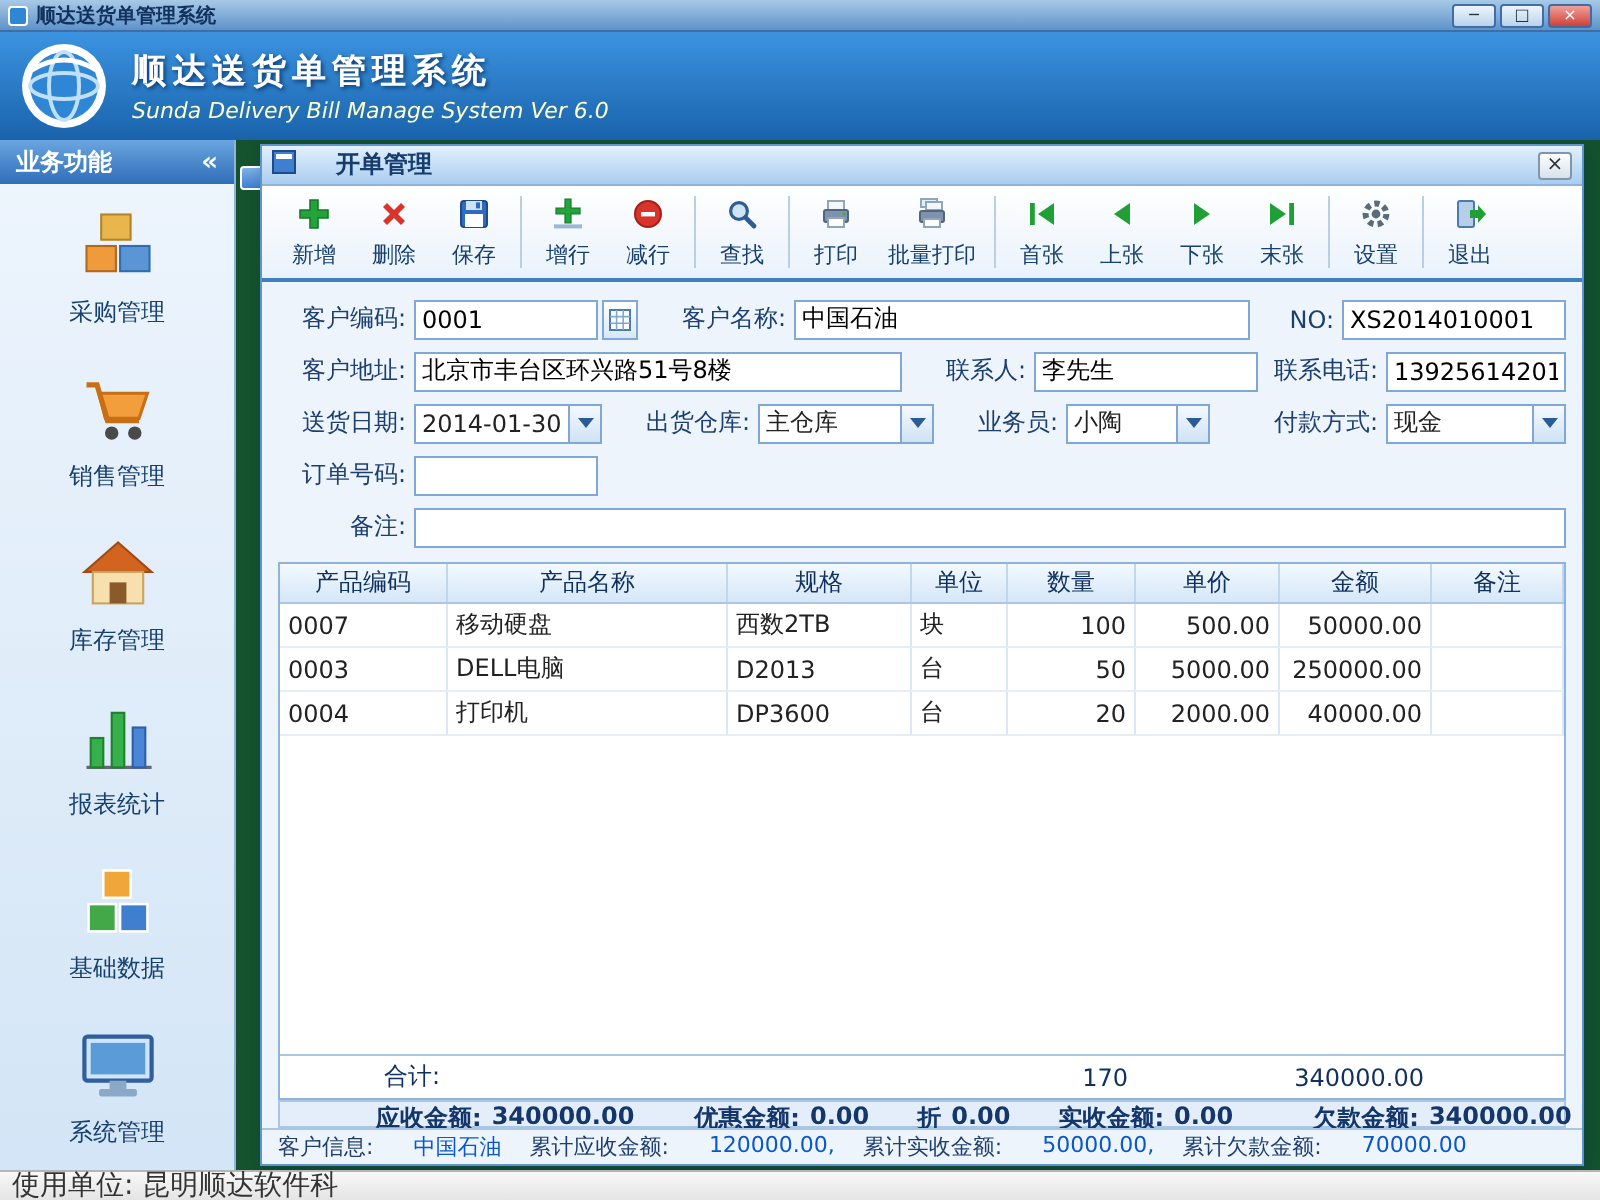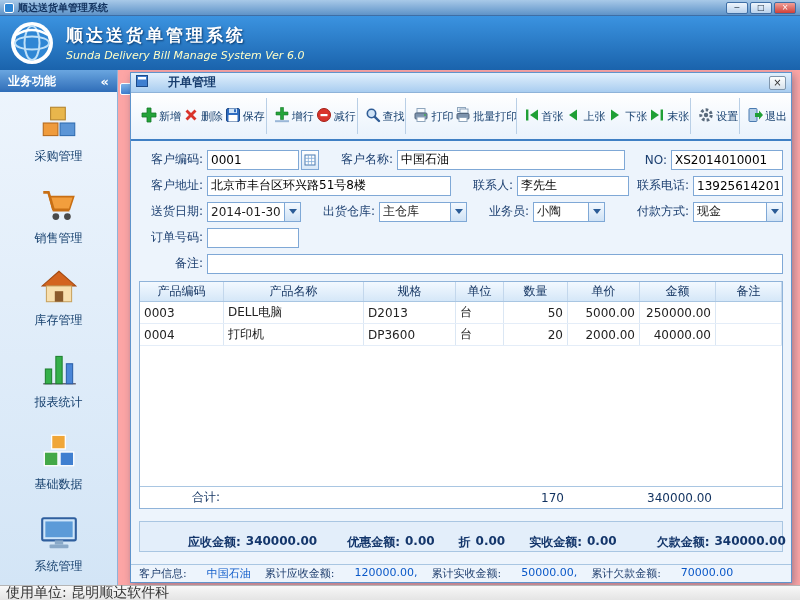--- a/index.html
+++ b/index.html
@@ -16,41 +16,41 @@
   .winbtn.close{background:linear-gradient(#f0a098,#cf4038);color:#fff}
 
   
   .app-header{height:54px;background:linear-gradient(180deg,#3b93e0,#1a63ac);display:flex;align-items:center;padding:0 10px;gap:12px}
   .logo{width:44px;height:44px;flex:none}
   .titles{display:flex;flex-direction:column;gap:2px}
   .app-title{color:#fff;font-size:17px;font-weight:bold;letter-spacing:3px;text-shadow:1px 1px 2px #0a3a6e}
   .app-subtitle{color:#ffffc8;font-size:11px;font-style:italic}
 
   
-  .main{flex:1;display:flex;background:#fca5a5;position:relative;overflow:hidden}
+  .main{flex:1;display:flex;background:#14532d;position:relative;overflow:hidden}
 
   
   .sidebar{width:118px;background:linear-gradient(180deg,#eef5fd,#d3e5f6);border-right:1px solid #8fb3d9;display:flex;flex-direction:column}
   .sidebar-header{height:22px;flex:none;background:linear-gradient(180deg,#6aa6e0,#2f6db8);color:#fff;font-weight:bold;font-size:12px;display:flex;align-items:center;padding:0 8px}
   .sidebar-collapse{margin-left:auto;cursor:pointer;font-size:13px;line-height:1}
   .sidebar-item{flex:1;display:flex;flex-direction:column;align-items:center;justify-content:center;gap:4px;cursor:pointer}
   .sb-icon{width:42px;height:42px}
   .sb-label{color:#16406e;font-size:12px}
 
   .mdi-mini-icon{position:absolute;left:2px;top:13px;width:12px;height:12px;background:linear-gradient(#7fb3e8,#3f7fd0);border:1px solid #fff;border-radius:2px}
 
   
   .billing{position:absolute;left:12px;top:2px;width:662px;height:511px;border:1px solid #5f94cc;background:#edf4fc;box-shadow:2px 3px 8px rgba(10,40,80,.35);display:flex;flex-direction:column}
   .b-titlebar{height:20px;flex:none;background:linear-gradient(180deg,#e2f0fc,#a9cdf0);display:flex;align-items:center;padding:0 5px;gap:20px;border-bottom:1px solid #8fb3d9}
   .b-title{color:#173d6e;font-weight:bold;font-size:12px}
   .b-close{margin-left:auto;width:17px;height:14px;border:1px solid #7f96ad;border-radius:2px;background:linear-gradient(#fdfefe,#d7e2ec);font-size:10px;line-height:12px;text-align:center;color:#333;cursor:pointer}
 
   
   .toolbar{height:48px;flex:none;background:linear-gradient(#ffffff,#e9f2fc);display:flex;align-items:center;padding:0 6px;border-bottom:2px solid #3f7fc4}
-  .tb-item{min-width:40px;display:flex;flex-direction:row;align-items:center;gap:1px;padding:3px 2px;border:1px solid transparent;border-radius:3px;cursor:pointer}
+  .tb-item{min-width:40px;display:flex;flex-direction:column;align-items:center;gap:1px;padding:3px 2px;border:1px solid transparent;border-radius:3px;cursor:pointer}
   .tb-item.wide{min-width:56px}
   .tb-label{font-size:11px;color:#17406f;white-space:nowrap}
   .tb-sep{width:1px;height:36px;background:#b9cfe6;margin:0 3px;flex:none}
 
   
   .form{flex:none;padding:8px 8px 2px 12px}
   .frow{display:flex;align-items:center;height:21px;margin-bottom:5px}
   .flabel{color:#1c3f70;text-align:right;padding-right:4px;flex:none;white-space:nowrap}
   .w64{width:64px}.w52{width:52px}.ml14{margin-left:14px}.mlauto{margin-left:auto}
   .fi{height:20px;border:1px solid #7fa8d6;background:#fff;font-size:12px;padding:0 3px;font-family:inherit;color:#000}
@@ -68,21 +68,21 @@
   .tc{padding:0 4px;border-right:1px solid #dbe7f4;height:100%;display:flex;align-items:center;overflow:hidden;white-space:nowrap}
   .num{justify-content:flex-end}
   .c0{width:84px;flex:none}.c1{width:140px;flex:none}.c2{width:92px;flex:none}.c3{width:48px;flex:none}
   .c4{width:64px;flex:none}.c5{width:72px;flex:none}.c6{width:76px;flex:none}.c7{flex:1}
   .t-spacer{flex:1}
   .t-total{display:flex;height:22px;flex:none;border-top:1px solid #a9c6e2;align-items:center;color:#10315f}
   .t-total .tc{border-right:none}
   .t-total .tc.c0{justify-content:flex-end}
 
   
-  .summary{height:31px;flex:none;margin:12px 8px;background:#e3eefa;border:1px solid #a9c6e2;display:flex;align-items:flex-end;font-weight:bold;color:#14366b}
+  .summary{height:14px;flex:none;margin:0 8px;background:#e3eefa;border:1px solid #a9c6e2;display:flex;align-items:flex-start;font-weight:bold;color:#14366b}
   .sgroup{display:flex;gap:5px;white-space:nowrap}
 
   
   .b-status{height:18px;flex:none;border-top:1px solid #a9c6e2;display:flex;align-items:center;padding:0 8px;gap:14px;background:#edf4fc;font-size:11px}
   .stseg{display:flex;gap:20px;white-space:nowrap}
   .st-label{color:#1f3e6e}
   .st-val{color:#0a58c8}
 
   
   .app-statusbar{height:15px;background:linear-gradient(#f8f8f8,#e4e4e4);border-top:1px solid #b5b5b5;display:flex;align-items:center;padding:0 6px;font-size:14px;color:#333}
@@ -389,20 +389,30 @@
             <span class="tc c0">产品编码</span>
             <span class="tc c1">产品名称</span>
             <span class="tc c2">规格</span>
             <span class="tc c3">单位</span>
             <span class="tc c4">数量</span>
             <span class="tc c5">单价</span>
             <span class="tc c6">金额</span>
             <span class="tc c7">备注</span>
           </div>
           <div class="t-row">
+            <span class="tc c0">0007</span>
+            <span class="tc c1">移动硬盘</span>
+            <span class="tc c2">西数2TB</span>
+            <span class="tc c3">块</span>
+            <span class="tc c4 num">100</span>
+            <span class="tc c5 num">500.00</span>
+            <span class="tc c6 num">50000.00</span>
+            <span class="tc c7"></span>
+          </div>
+          <div class="t-row">
             <span class="tc c0">0003</span>
             <span class="tc c1">DELL电脑</span>
             <span class="tc c2">D2013</span>
             <span class="tc c3">台</span>
             <span class="tc c4 num">50</span>
             <span class="tc c5 num">5000.00</span>
             <span class="tc c6 num">250000.00</span>
             <span class="tc c7"></span>
           </div>
           <div class="t-row">

